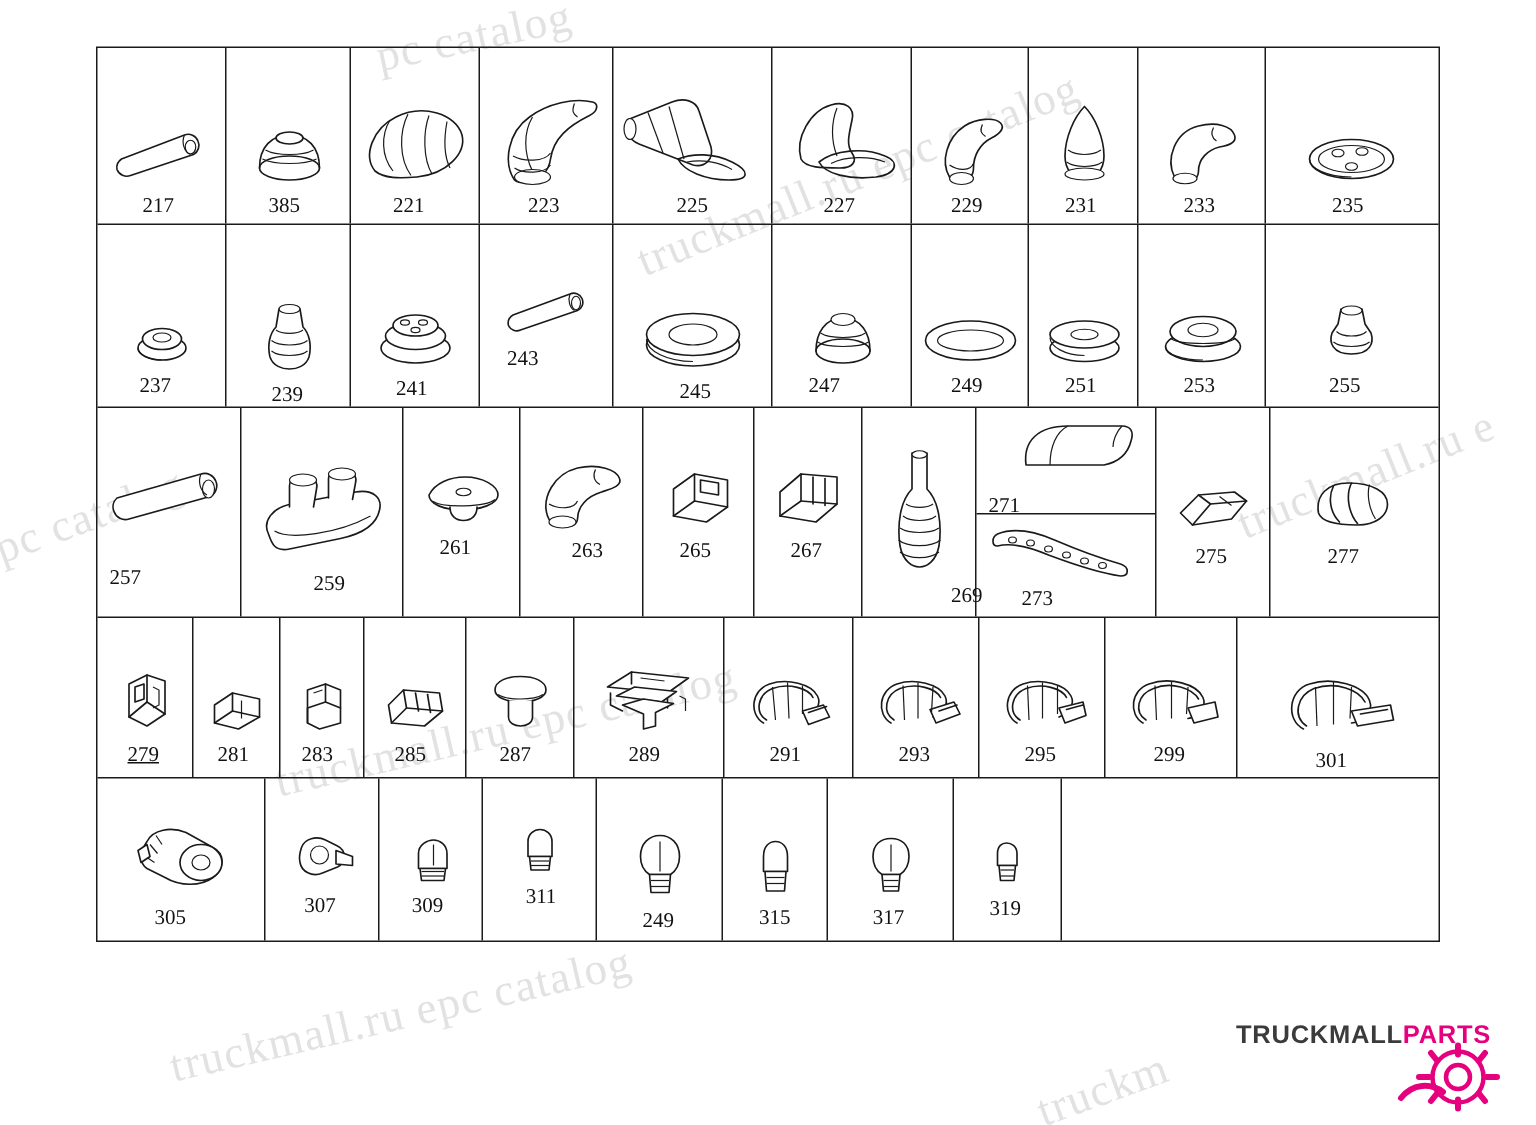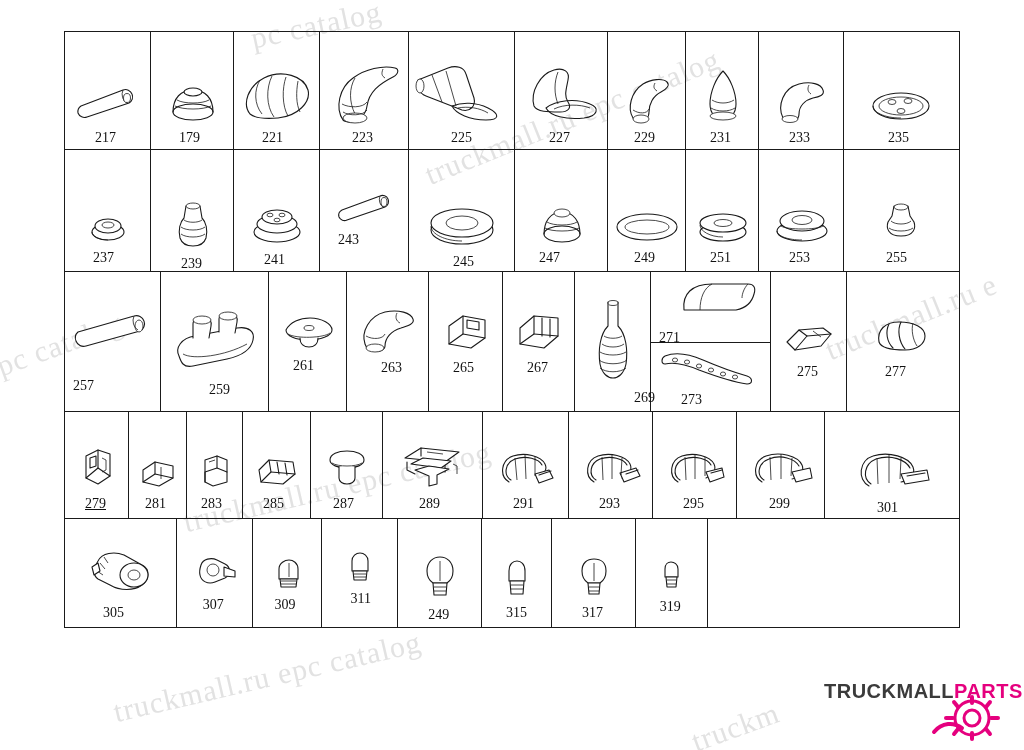--- a/index.html
+++ b/index.html
@@ -61,21 +61,21 @@
   #logo{
     position:absolute;
     right:10px;bottom:8px;
     width:190px;height:62px;
     z-index:6;
   }
   #logo .brand{
     position:absolute;left:0;top:0;
     font-family:"Liberation Sans", sans-serif;
     font-weight:bold;
-    font-size:20px;
+    font-size:17px;
     letter-spacing:0.5px;
     color:#3b3b3b;
   }
   #logo .brand .pink{color:#e5007e;}
   #logo .gear{position:absolute;right:0;top:12px;}
 </style>
 </head>
 <body>
 
 <div id="watermarks">
@@ -103,21 +103,21 @@
       <div class="cell" style="width: 83px;">
         <div class="art" style="left: 13.5px; top: 50px;">
           <svg width="56" height="42" viewBox="0 0 56 42">
             <ellipse class="lnf" cx="28" cy="30" rx="20" ry="8"></ellipse>
             <path class="ln" d="M8 30 C8 16 16 8 28 8 C40 8 48 16 48 30"></path>
             <ellipse class="lnf" cx="28" cy="10" rx="9" ry="4"></ellipse>
             <path class="thin" d="M10 24 C18 28 38 28 46 24"></path>
             <path class="thin" d="M12 18 C19 22 37 22 44 18"></path>
           </svg>
         </div>
-        <div class="label" style="left: 28px; top: 98px;">179</div>
+        <div class="label" style="left: 28px; top: 98px;">385</div>
       </div>
       <div class="cell" style="width: 86px;">
         <div class="art" style="left: 4px; top: 36px;">
           <svg width="78" height="56" viewBox="0 0 78 56">
             <path class="lnf" d="M12 46 C4 36 10 18 26 10 C44 1 66 8 70 22 C73 34 60 48 40 50 C28 51 18 51 12 46 z"></path>
             <path class="thin" d="M22 12 C16 22 16 36 24 46"></path>
             <path class="thin" d="M34 8 C28 20 28 38 36 49"></path>
             <path class="thin" d="M48 9 C44 20 44 38 50 48"></path>
             <path class="thin" d="M60 13 C58 24 58 36 62 44"></path>
           </svg>

